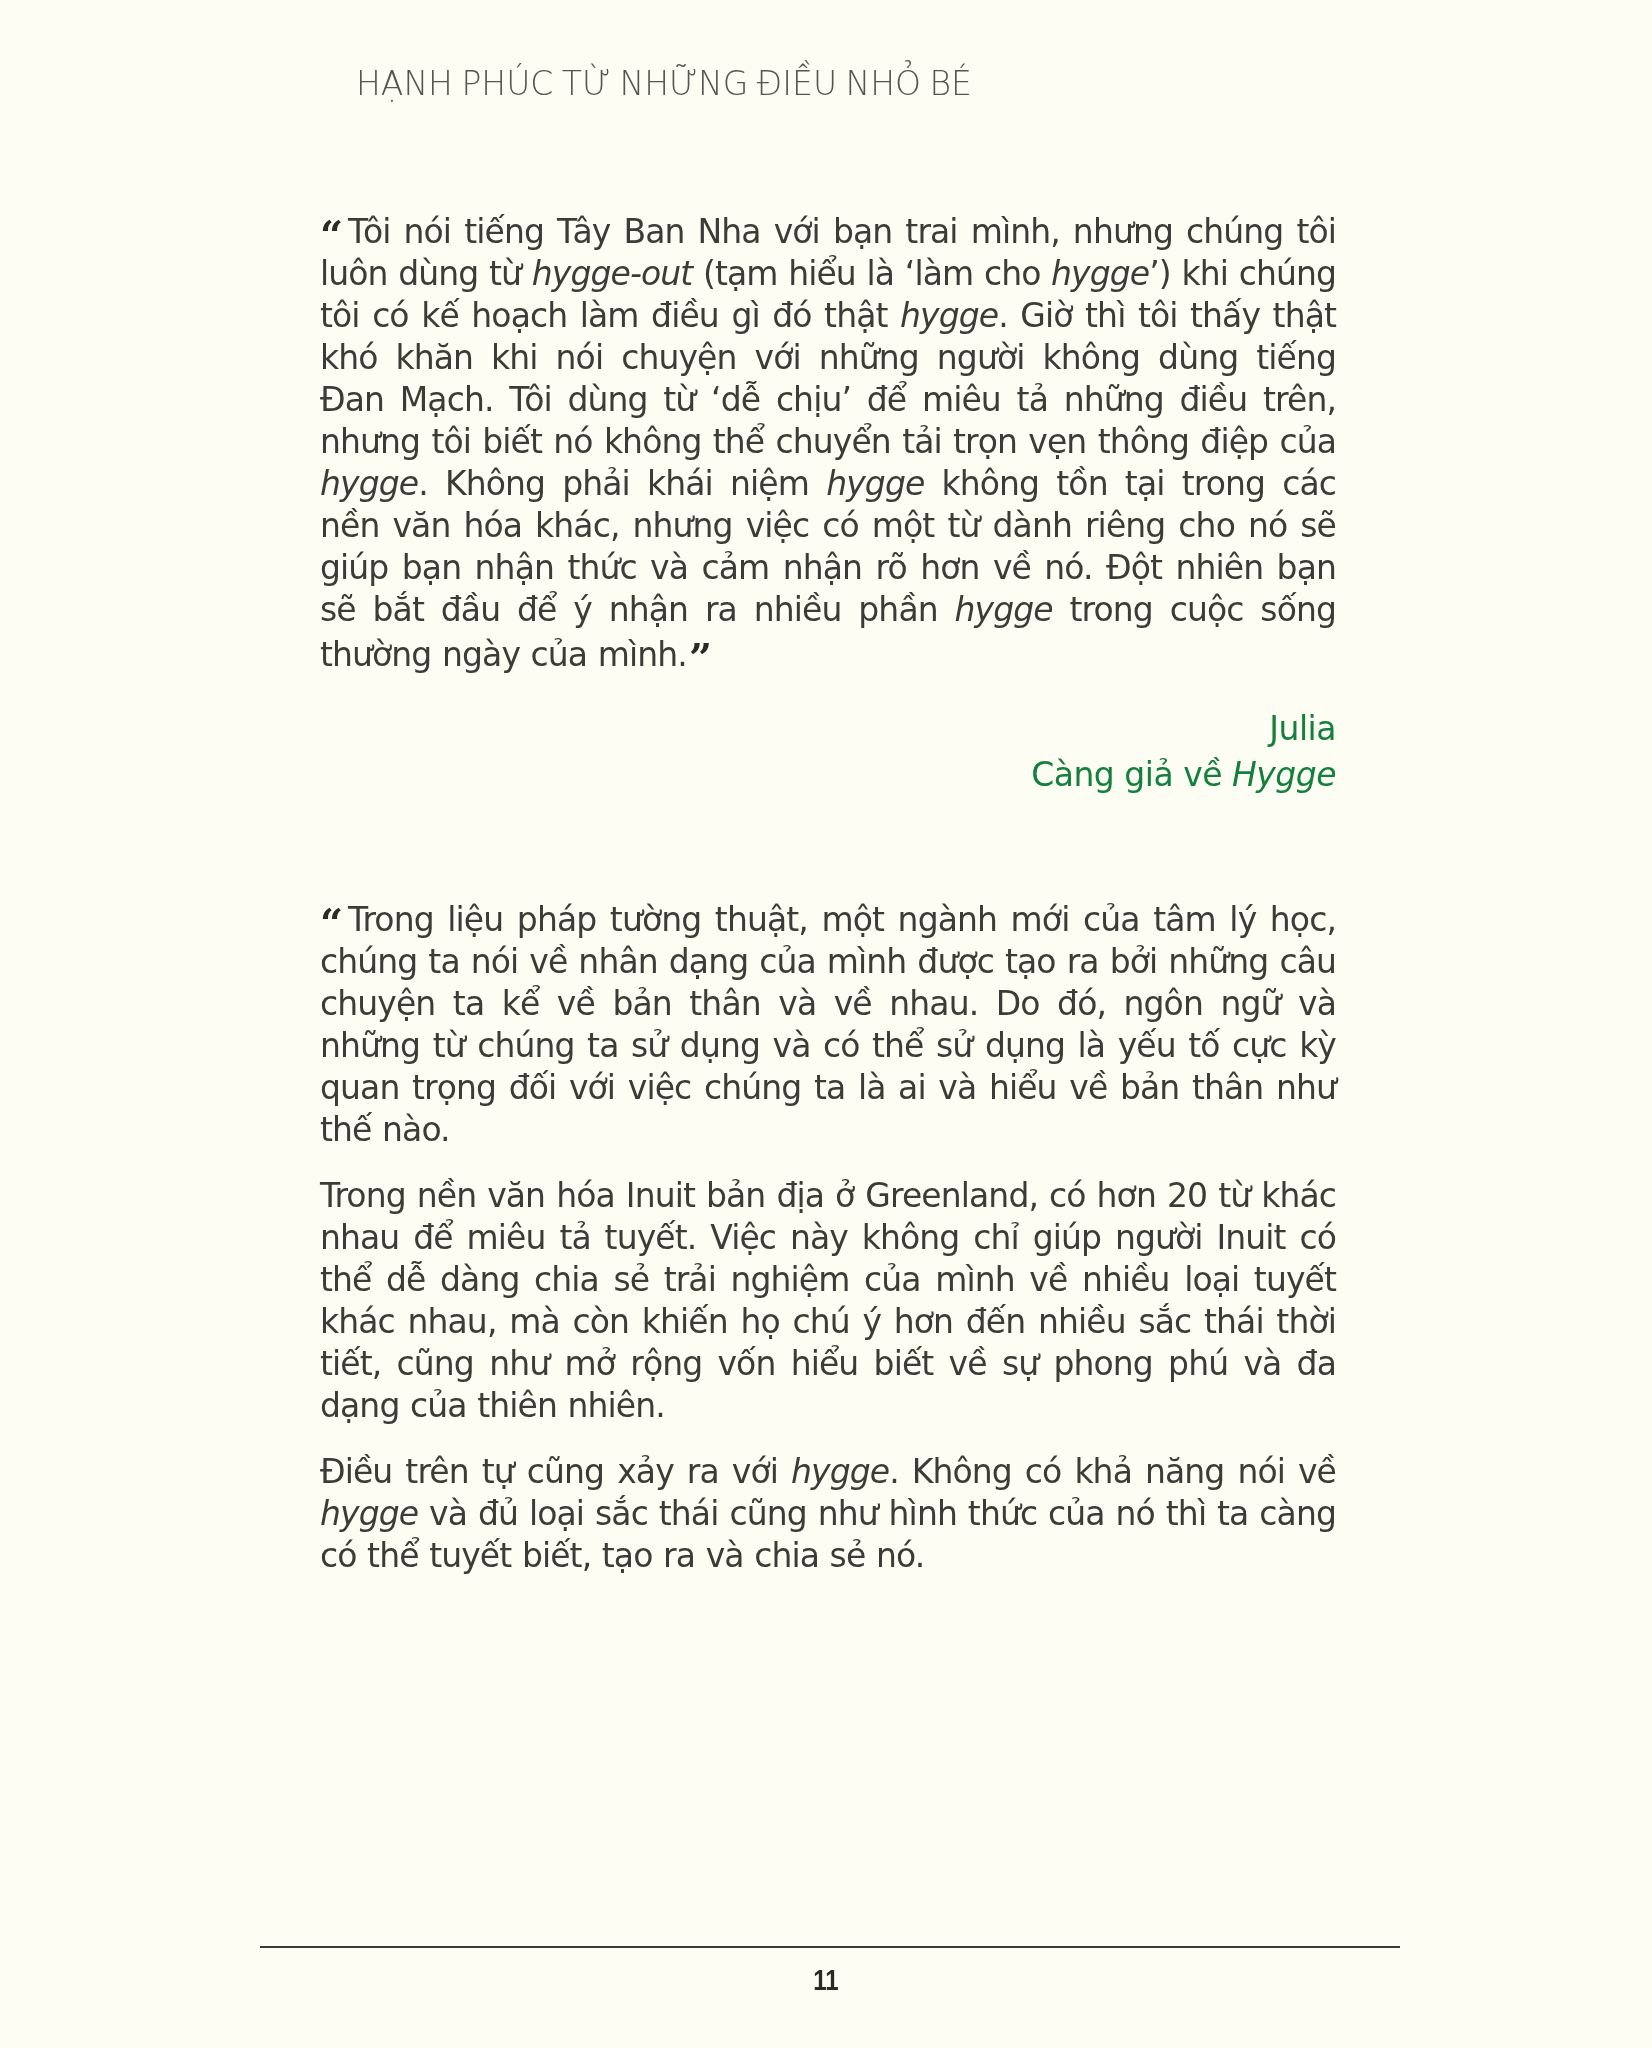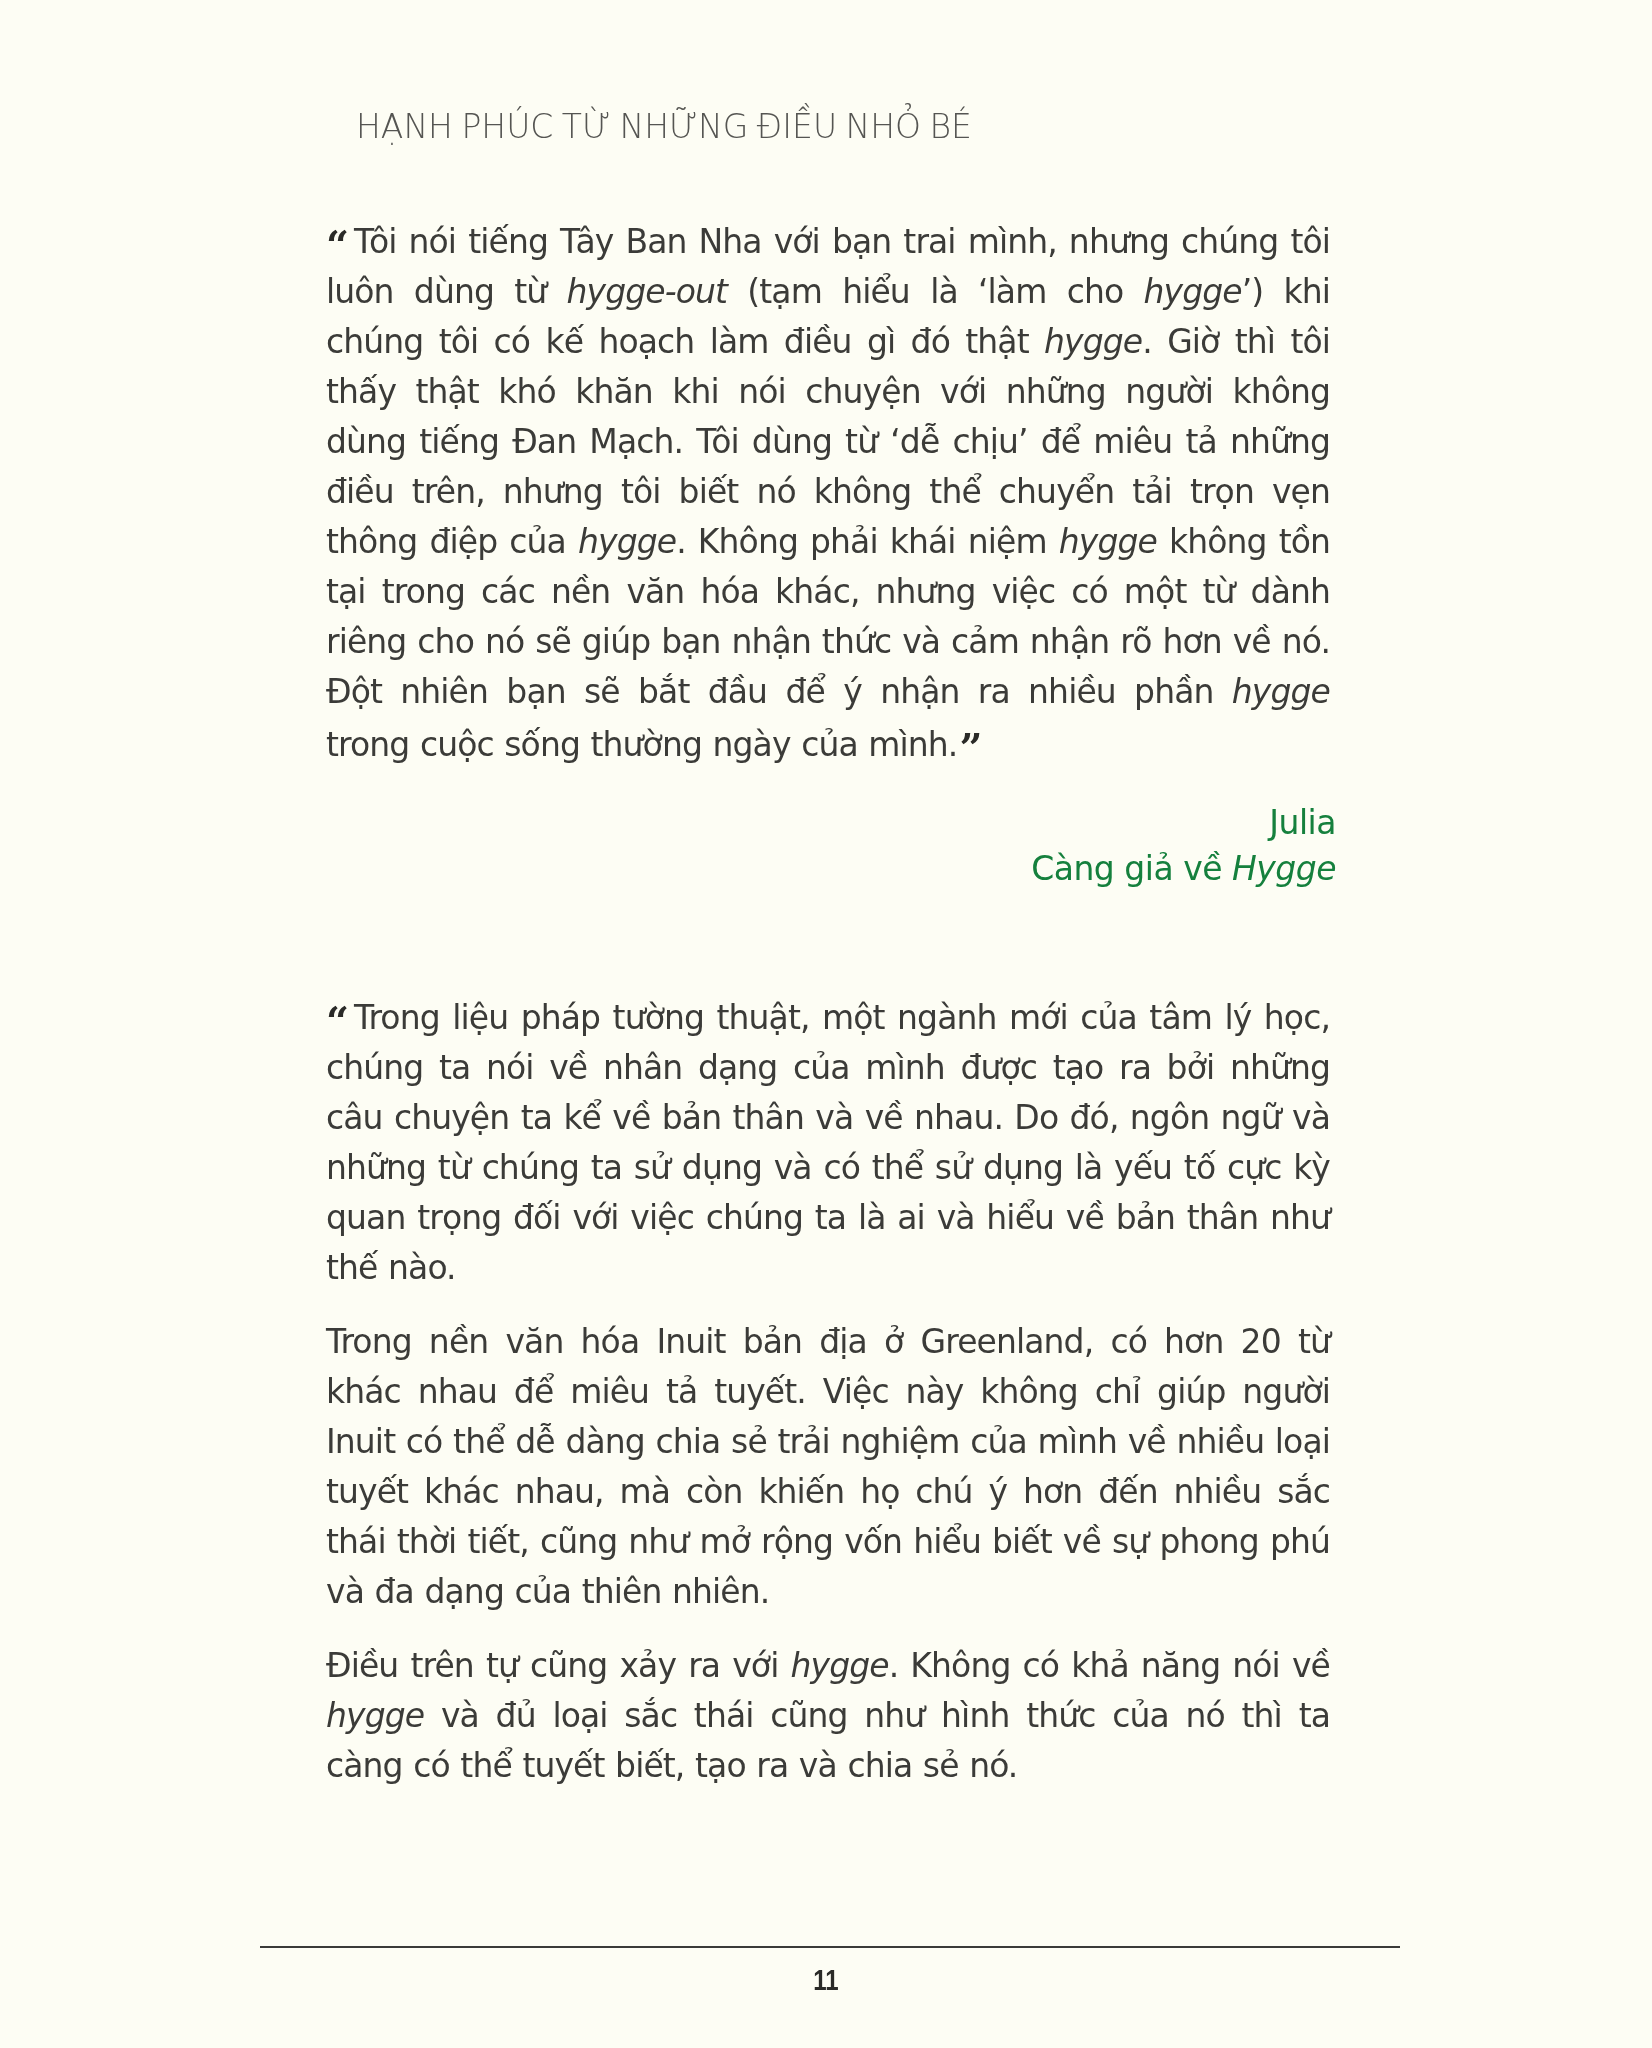--- a/index.html
+++ b/index.html
@@ -20,34 +20,33 @@
       top: 64px;
       left: 0;
       width: 1328px;
       text-align: center;
       font-family: "DejaVu Sans", sans-serif;
       font-weight: 200;
       font-size: 33px;
       letter-spacing: 0px;
       color: #555552;
       word-spacing: -2px;
-      margin-top: 43px;
     }
     .content {
       position: absolute;
       left: 320px;
       width: 1016px;
       top: 208px;
     }
     .para {
       font-size: 33px;
-      line-height: 50px;
+      line-height: 42px;
       text-align: justify;
       text-align-last: left;
-      margin: 6px;
+      margin: 0;
       letter-spacing: -0.9px;
       word-spacing: 1px;
       color: #3b3b38;
     }
     .para em {
       font-style: italic;
     }
     .qmark {
       font-family: "DejaVu Serif", serif;
       font-weight: bold;

